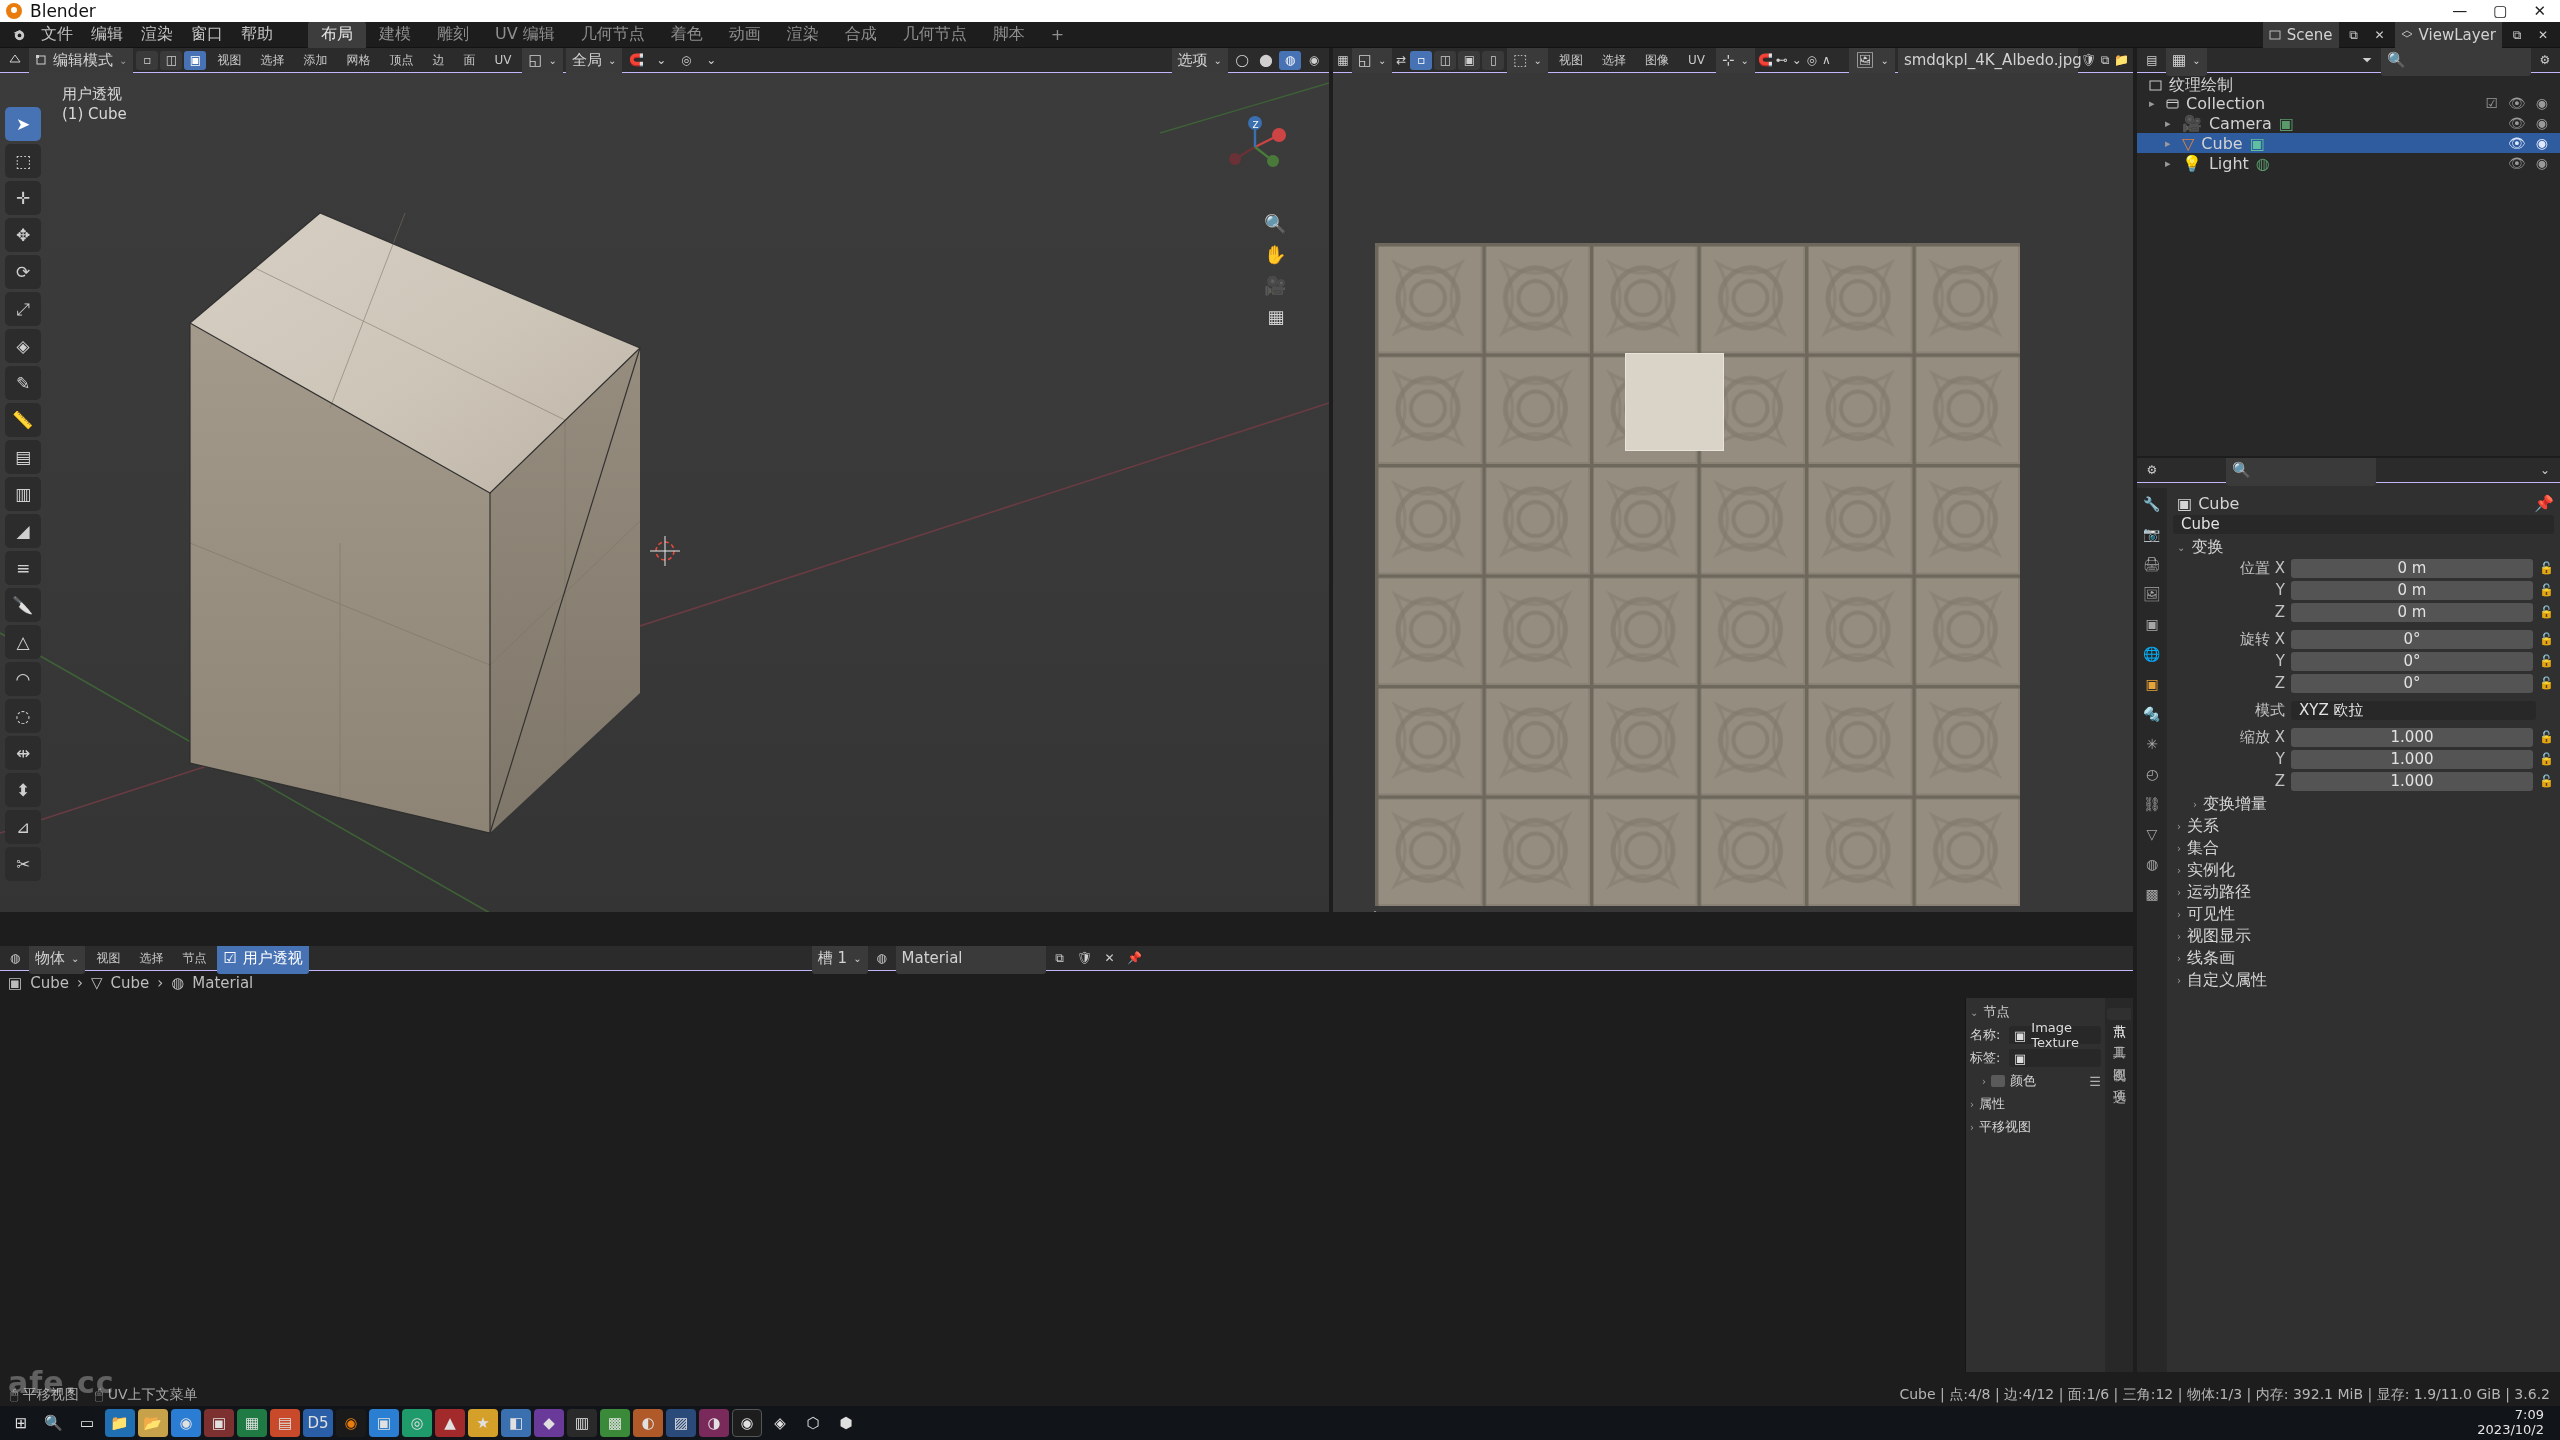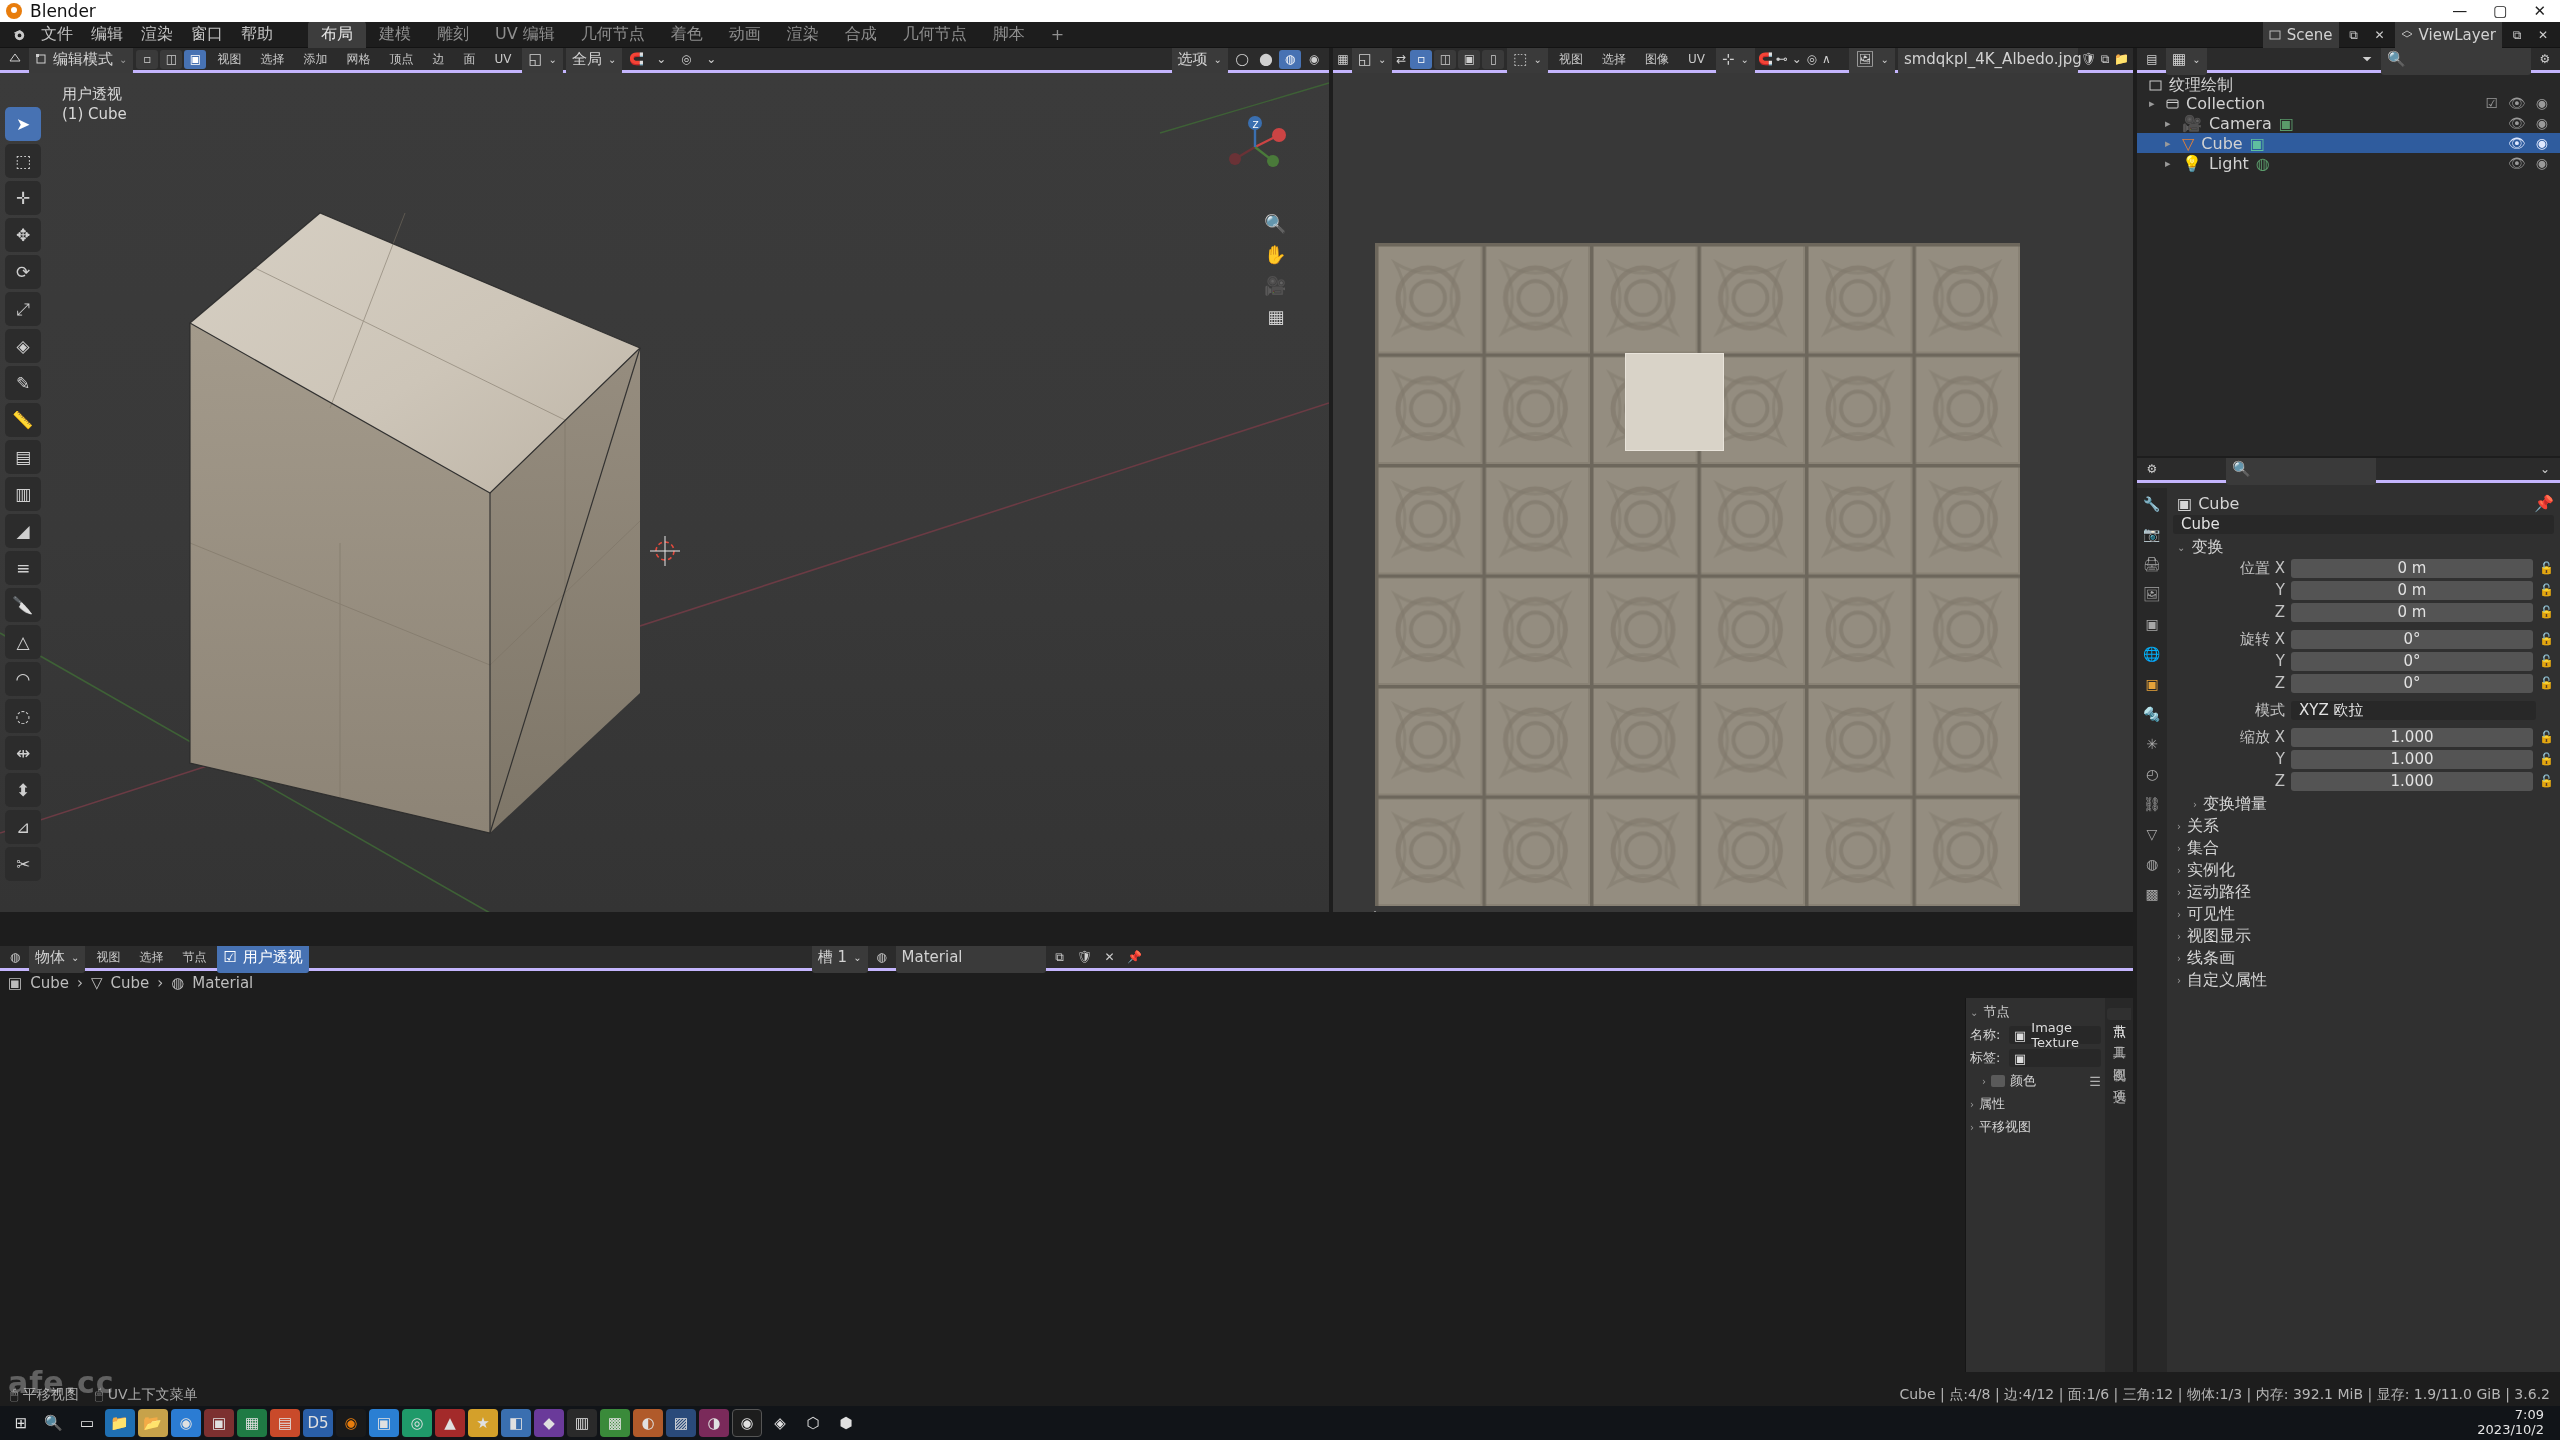--- a/index.html
+++ b/index.html
@@ -17,21 +17,21 @@
   .winbtns { margin-left:auto; display:flex; gap:26px; color:#222; font-size:15px; padding-right:8px; }
 
   .topbar { height:26px; background:#1d1d1d; display:flex; align-items:center; gap:0; padding:0 6px; border-bottom:1px solid #131313; }
   .tb-logo { width:26px; display:flex; justify-content:center; }
   .menu-item { padding:2px 9px; font-size:16px; color:#c2c2c2; white-space:nowrap; }
   .ws-tabs { display:flex; align-items:center; margin-left:26px; gap:0; }
   .ws-tab { padding:3px 13px; font-size:16px; color:#8f8f8f; white-space:nowrap; border-radius:4px 4px 0 0; }
   .ws-tab.active { background:#3d3d3d; color:#e6e6e6; }
   .topbar-right { margin-left:auto; display:flex; align-items:center; gap:4px; font-size:15px; color:#b5b5b5; }
 
-  .editor-header { height:25px; background:#2b2b2b; display:flex; align-items:center; gap:3px; padding:0 4px; border-bottom:3px solid #c4b5fd; }
+  .editor-header { height:25px; background:#2b2b2b; display:flex; align-items:center; gap:3px; padding:0 4px; border-bottom:1px solid #c4b5fd; }
   .hdr-menu { padding:1px 8px; font-size:12px; color:#c8c8c8; white-space:nowrap; }
   .btn-ico { width:22px; height:19px; background:#3a3a3a; border-radius:3px; display:flex; align-items:center; justify-content:center; font-size:12px; color:#cfcfcf; }
   .btn-ico.on { background:#4772b3; color:#fff; }
   .btn-ico.flat { background:transparent; }
   .seg { display:flex; gap:2px; }
   .drop { background:#3a3a3a; border-radius:3px; height:19px; display:flex; align-items:center; padding:16px 6px; gap:6px; font-size:15px; color:#d2d2d2; }
 
   .workarea { position:absolute; left:0; top:48px; right:0; bottom:34px; }
 
   

